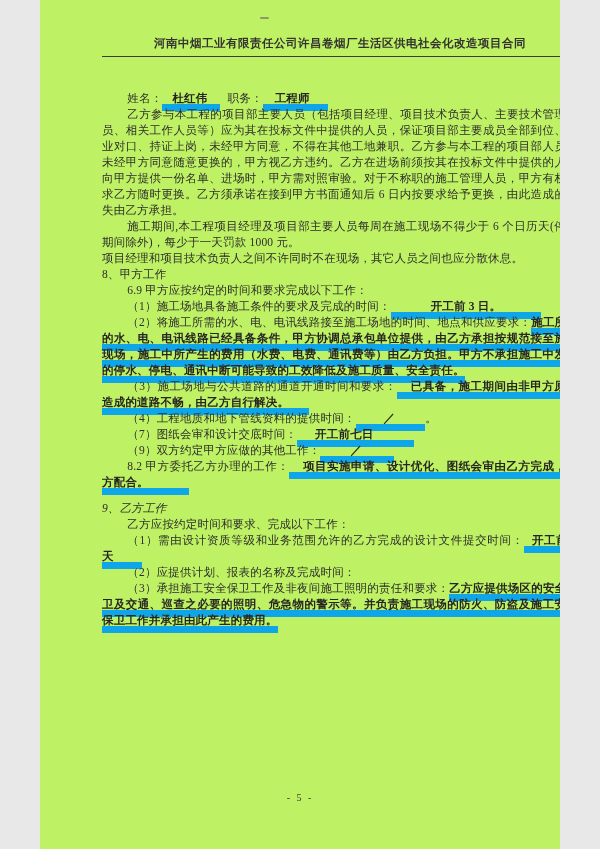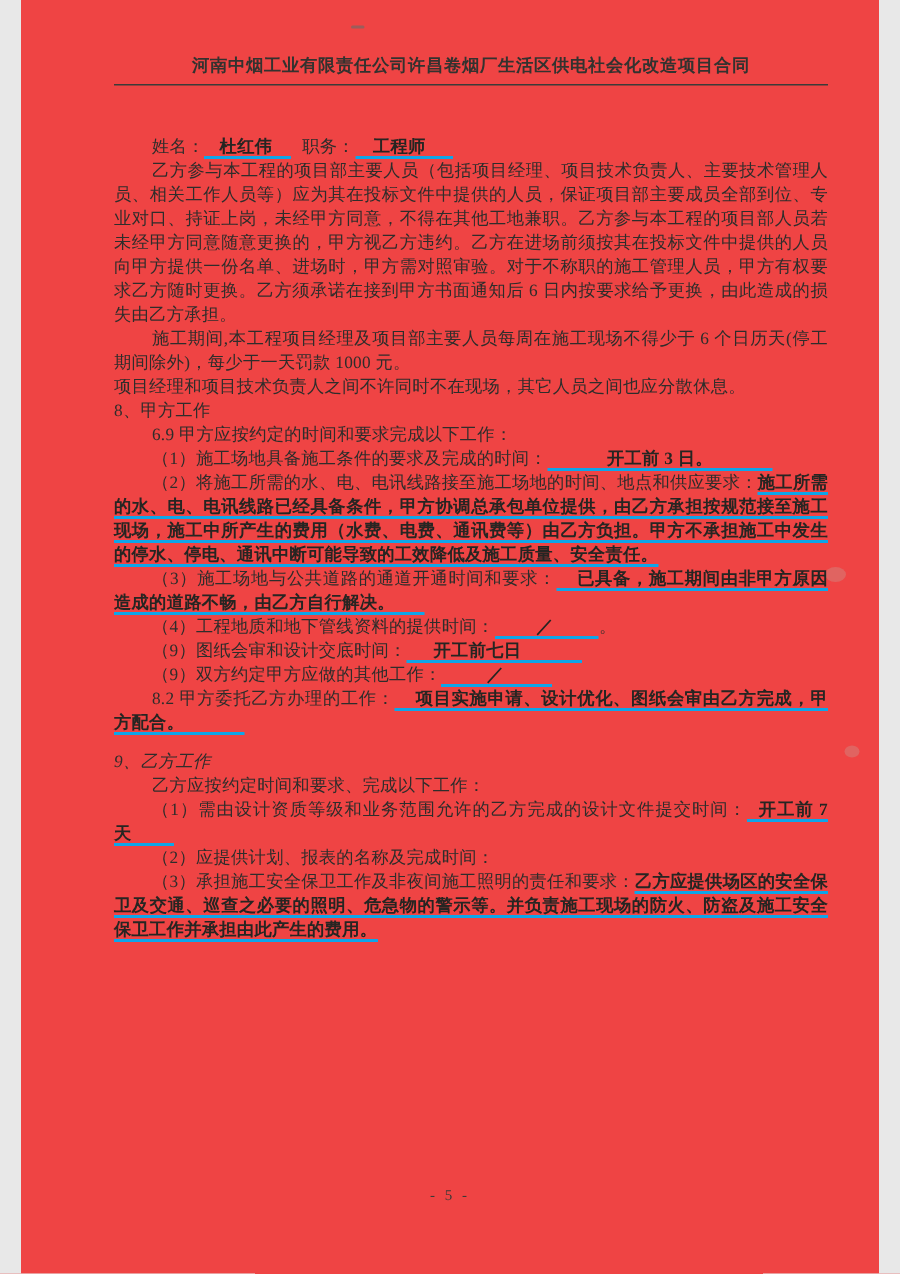--- a/index.html
+++ b/index.html
@@ -1,20 +1,20 @@
 <!DOCTYPE html>
 <html><head>
 <meta charset="utf-8">
 <style>
   html,body{margin:0;padding:0;background:#e8e8e8;}
   .page{
     position:relative;
-    width:572px;height:849px;
+    width:520px;height:849px;
     margin:0 auto;
-    background:#ef4444;
+    background:#bef264;
     font-family:"Liberation Serif","DejaVu Serif",serif;
     color:#2e2d2b;
     overflow:hidden;
   }
   .content{
     position:absolute;
     left:62px;top:36px;width:476px;
   }
   .doc-title{
     text-align:center;
@@ -30,21 +30,21 @@
     margin:0;
     font-size:11.5px;
     line-height:16px;
     text-align:justify;
     letter-spacing:0.2px;
   }
   p.para.indent{text-indent:2.2em;}
   p.para.gap{margin-top:10px;font-style:italic;}
   .u{
     font-weight:bold;
-    border-bottom:2px solid #0ea5e9;
+    border-bottom:7px solid #0ea5e9;
     color:#262522;
   }
   .footer{
     position:absolute;
     left:0;bottom:46px;width:100%;
     text-align:center;
     font-size:10px;
     letter-spacing:2px;
     color:#3a3936;
   }
@@ -71,21 +71,21 @@
         <p class="para indent"><span>姓名：</span><span class="u" style="padding-left: 10px; padding-right: 12px;">杜红伟</span><span style="padding-left: 8px;">职务：</span><span class="u" style="padding-left: 12px; padding-right: 18px;">工程师</span></p>
         <p class="para indent"><span>乙方参与本工程的项目部主要人员（包括项目经理、项目技术负责人、主要技术管理人员、相关工作人员等）应为其在投标文件中提供的人员，保证项目部主要成员全部到位、专业对口、持证上岗，未经甲方同意，不得在其他工地兼职。乙方参与本工程的项目部人员若未经甲方同意随意更换的，甲方视乙方违约。乙方在进场前须按其在投标文件中提供的人员向甲方提供一份名单、进场时，甲方需对照审验。对于不称职的施工管理人员，甲方有权要求乙方随时更换。乙方须承诺在接到甲方书面通知后 6 日内按要求给予更换，由此造成的损失由乙方承担。</span></p>
         <p class="para indent"><span>施工期间,本工程项目经理及项目部主要人员每周在施工现场不得少于 6 个日历天(停工期间除外)，每少于一天罚款 1000 元。</span></p>
         <p class="para"><span>项目经理和项目技术负责人之间不许同时不在现场，其它人员之间也应分散休息。</span></p>
         <p class="para"><span>8、甲方工作</span></p>
         <p class="para indent"><span>6.9 甲方应按约定的时间和要求完成以下工作：</span></p>
         <p class="para indent"><span>（1）施工场地具备施工条件的要求及完成的时间：</span><span class="u" style="padding-left: 40px; padding-right: 40px;">开工前 3 日。</span></p>
         <p class="para indent"><span>（2）将施工所需的水、电、电讯线路接至施工场地的时间、地点和供应要求：</span><span class="u">施工所需的水、电、电讯线路已经具备条件，甲方协调总承包单位提供，由乙方承担按规范接至施工现场，施工中所产生的费用（水费、电费、通讯费等）由乙方负担。甲方不承担施工中发生的停水、停电、通讯中断可能导致的工效降低及施工质量、安全责任。</span></p>
         <p class="para indent"><span>（3）施工场地与公共道路的通道开通时间和要求：</span><span class="u" style="padding-left: 14px; padding-right: 20px;">已具备，施工期间由非甲方原因造成的道路不畅，由乙方自行解决。</span></p>
         <p class="para indent"><span>（4）工程地质和地下管线资料的提供时间：</span><span class="u" style="padding-left: 28px; padding-right: 30px;">／</span><span>。</span></p>
-        <p class="para indent"><span>（9）图纸会审和设计交底时间：</span><span class="u" style="padding-left: 18px; padding-right: 40px; margin-top: 32px;">开工前七日</span></p>
+        <p class="para indent"><span>（7）图纸会审和设计交底时间：</span><span class="u" style="padding-left: 18px; padding-right: 40px; margin-top: 32px;">开工前七日</span></p>
         <p class="para indent"><span>（9）双方约定甲方应做的其他工作：</span><span class="u" style="padding-left: 30px; padding-right: 32px;">／</span></p>
         <p class="para indent"><span>8.2 甲方委托乙方办理的工作：</span><span class="u" style="padding-left: 14px; padding-right: 40px;">项目实施申请、设计优化、图纸会审由乙方完成，甲方配合。</span></p>
         <p class="para gap"><span>9、乙方工作</span></p>
         <p class="para indent"><span>乙方应按约定时间和要求、完成以下工作：</span></p>
         <p class="para indent"><span>（1）需由设计资质等级和业务范围允许的乙方完成的设计文件提交时间：</span><span class="u" style="padding-left: 8px; padding-right: 28px;">开工前 7 天</span></p>
         <p class="para indent"><span>（2）应提供计划、报表的名称及完成时间：</span></p>
         <p class="para indent"><span>（3）承担施工安全保卫工作及非夜间施工照明的责任和要求：</span><span class="u">乙方应提供场区的安全保卫及交通、巡查之必要的照明、危急物的警示等。并负责施工现场的防火、防盗及施工安全保卫工作并承担由此产生的费用。</span></p>
       </div>
   </div>
 

